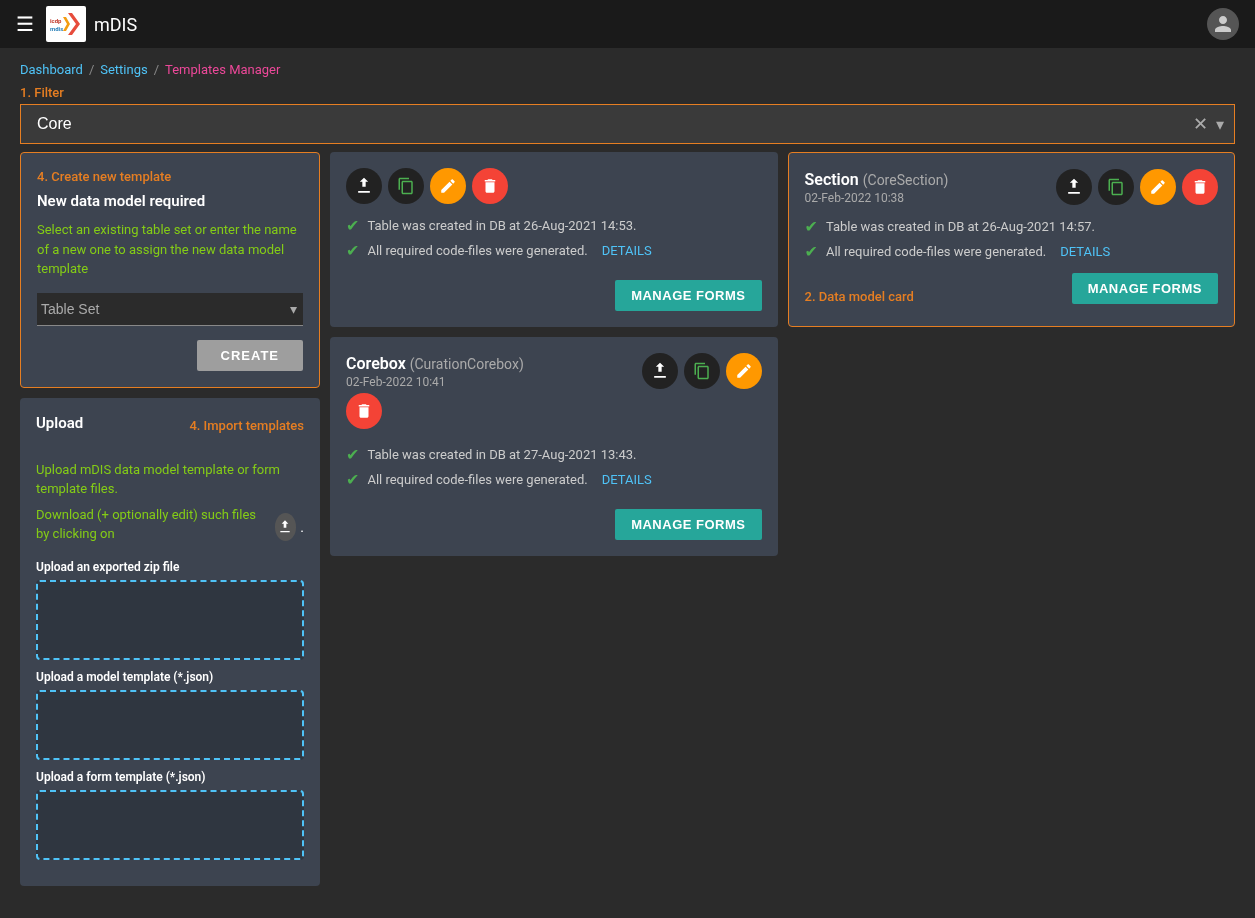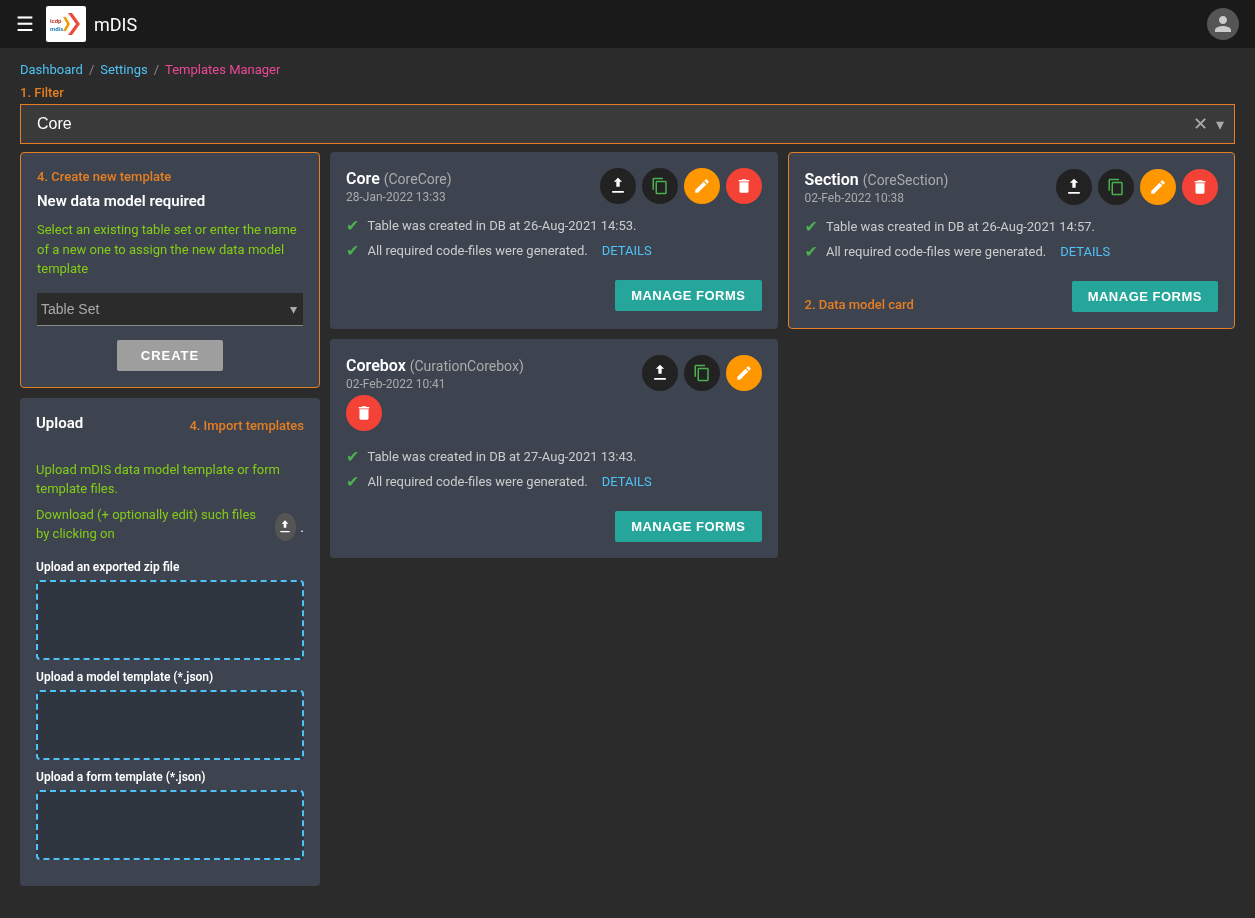--- a/index.html
+++ b/index.html
@@ -409,21 +409,21 @@
     <div class="sidebar-card highlight">
       <span class="section-label">4. Create new template</span>
       <h3>New data model required</h3>
       <p>Select an existing table set or enter the name of a new one to assign the new data model template</p>
       <div class="table-set-select-wrap">
         <select class="table-set-select">
           <option value="">Table Set</option>
         </select>
         <span class="table-set-chevron">▾</span>
       </div>
-      <div style="display:flex;justify-content:center;">
+      <div style="display:flex;justify-content:flex-end;">
         <button class="create-btn">CREATE</button>
       </div>
     </div>
 
     <div class="sidebar-card upload-card">
       <div style="display:flex;align-items:center;justify-content:space-between;margin-bottom:22px;">
         <h3>Upload</h3>
         <span class="section-label" style="margin:0;">4. Import templates</span>
       </div>
       <p>Upload mDIS data model template or form template files.</p>
@@ -442,27 +442,20 @@
       <div class="upload-drop-area small"></div>
       <div class="upload-label">Upload a form template (*.json)</div>
       <div class="upload-drop-area small"></div>
     </div>
   </div>
 
   <div class="cards-area">
 
     <div class="template-card">
       <div class="card-header">
-        <div class="card-title-block">
-          <div class="card-title">
-            <span>Core</span>
-            <span class="subtitle"> (CoreCore)</span>
-          </div>
-          <div class="card-date">28-Jan-2022 13:33</div>
-        </div>
         <div class="card-actions">
           <button class="icon-btn black" title="Download">
             <svg width="20" height="20" viewBox="0 0 24 24" fill="white">
                 <path d="M5 20h14v-2H5v2zm7-18l-5 5h3v6h4V7h3l-5-5z"></path>
               </svg>
           </button>
           <button class="icon-btn black" title="Copy">
             <svg width="18" height="18" viewBox="0 0 24 24" fill="#4caf50">
                 <path d="M16 1H4c-1.1 0-2 .9-2 2v14h2V3h12V1zm3 4H8c-1.1 0-2 .9-2 2v14c0 1.1.9 2 2 2h11c1.1 0 2-.9 2-2V7c0-1.1-.9-2-2-2zm0 16H8V7h11v14z"></path>
               </svg>
@@ -531,21 +524,21 @@
         <div class="status-row">
           <span class="status-check">✔</span>
           <span>Table was created in DB at 26-Aug-2021 14:57.</span>
         </div>
         <div class="status-row">
           <span class="status-check">✔</span>
           <span>All required code-files were generated.</span>
           <a class="details-link">DETAILS</a>
         </div>
       </div>
-      <div style="display:flex;justify-content:space-between;align-items:flex-end;margin-top:8px;">
+      <div style="display:flex;justify-content:space-between;align-items:flex-end;margin-top:0;">
         <span class="highlighted-label">2. Data model card</span>
         <button class="manage-forms-btn">MANAGE FORMS</button>
       </div>
     </div>
 
     <div class="template-card">
       <div class="card-header">
         <div class="card-title-block">
           <div class="card-title">
             <span>Corebox</span>

